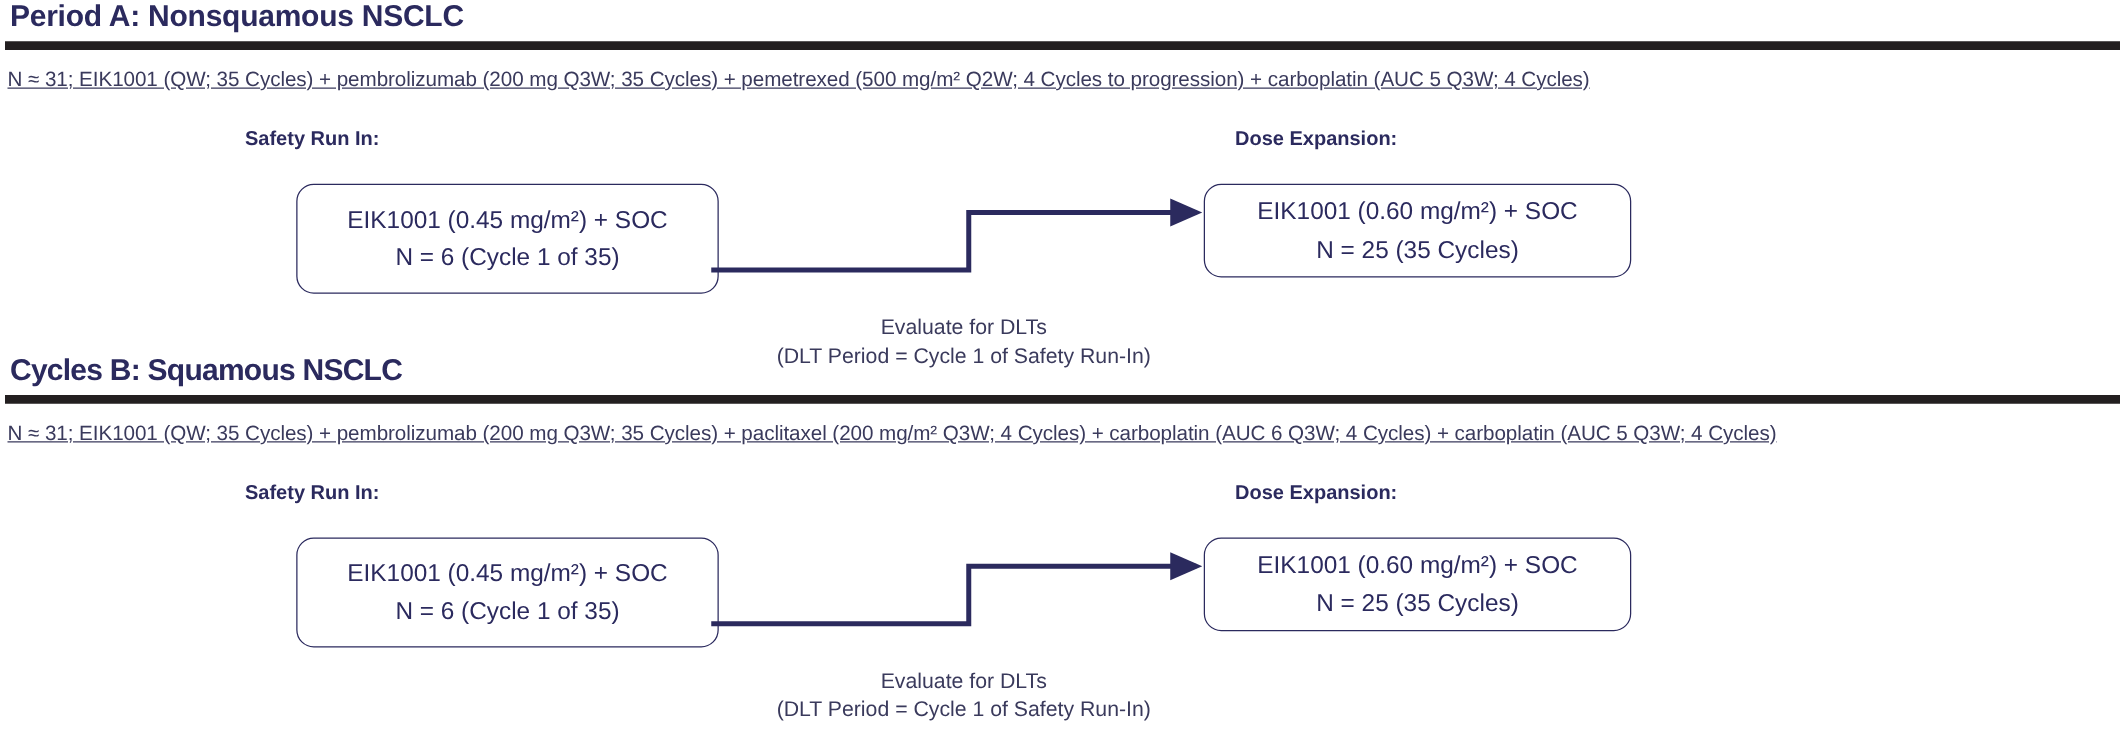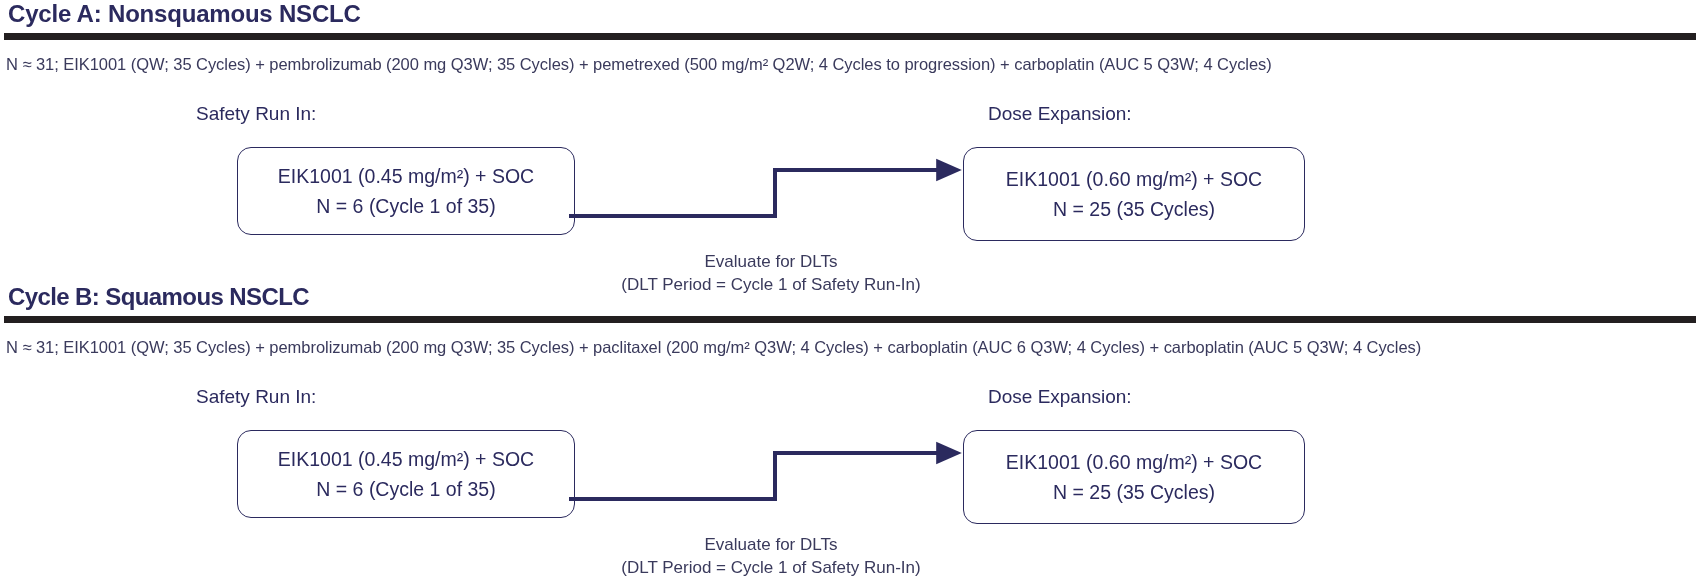--- a/index.html
+++ b/index.html
@@ -53,27 +53,28 @@
   }
 
   .regimen {
     position: absolute;
     left: 6px;
     top: 55px;
     font-size: 16.5px;
     color: #3a3a5c;
     white-space: nowrap;
     letter-spacing: -0.05px;
+    text-decoration: underline;
   }
 
   
   .stage-label {
     position: absolute;
-    font-size: 19px;
-    font-weight: normal;
+    font-size: 16px;
+    font-weight: bold;
     color: #2b2a5e;
     white-space: nowrap;
   }
   .stage-label-left  { left: 196px; top: 103px; }
   .stage-label-right { left: 968px; top: 103px; margin-left: 20px; }
 
   
   .flow-box {
     position: absolute;
     box-sizing: border-box;
@@ -83,21 +84,21 @@
     display: flex;
     flex-direction: column;
     align-items: center;
     justify-content: center;
     font-size: 19.5px;
     color: #2b2a5e;
     line-height: 1.55;
     white-space: nowrap;
   }
   .box-left  { left: 237px;  top: 147px; width: 338px; height: 88px; }
-  .box-right { left: 963px;  top: 147px; width: 342px; height: 94px; }
+  .box-right { left: 963px;  top: 147px; width: 342px; height: 75px; }
 
   
   .connector {
     position: absolute;
     left: 566px;
     top: 155px;
     width: 410px;
     height: 80px;
     overflow: visible;
   }
@@ -117,21 +118,21 @@
   }
   .arrow-caption div { white-space: nowrap; }
 </style>
 </head>
 <body>
 
 <div id="page">
 
   <section class="cohort cohort-a">
 
-    <div class="cohort-title">Cycle A: Nonsquamous NSCLC</div>
+    <div class="cohort-title">Period A: Nonsquamous NSCLC</div>
 
     <div class="divider"></div>
 
     <div class="regimen">N ≈ 31; EIK1001 (QW; 35 Cycles) + pembrolizumab (200 mg Q3W; 35 Cycles) + pemetrexed (500 mg/m² Q2W; 4 Cycles to progression) + carboplatin (AUC 5 Q3W; 4 Cycles)</div>
 
     <div class="stage-label stage-label-left">Safety Run In:</div>
 
     <div class="stage-label stage-label-right">Dose Expansion:</div>
 
     <div class="flow-box box-left">
@@ -154,21 +155,21 @@
     </div>
 
     <div class="flow-box box-right">
       <span>EIK1001 (0.60 mg/m²) + SOC</span>
       <span>N = 25 (35 Cycles)</span>
     </div>
   </section>
 
   <section class="cohort cohort-b">
 
-    <div class="cohort-title">Cycle B: Squamous NSCLC</div>
+    <div class="cohort-title">Cycles B: Squamous NSCLC</div>
 
     <div class="divider"></div>
 
     <div class="regimen">N ≈ 31; EIK1001 (QW; 35 Cycles) + pembrolizumab (200 mg Q3W; 35 Cycles) + paclitaxel (200 mg/m² Q3W; 4 Cycles) + carboplatin (AUC 6 Q3W; 4 Cycles) + carboplatin (AUC 5 Q3W; 4 Cycles)</div>
 
     <div class="stage-label stage-label-left">Safety Run In:</div>
 
     <div class="stage-label stage-label-right">Dose Expansion:</div>
 
     <div class="flow-box box-left">

